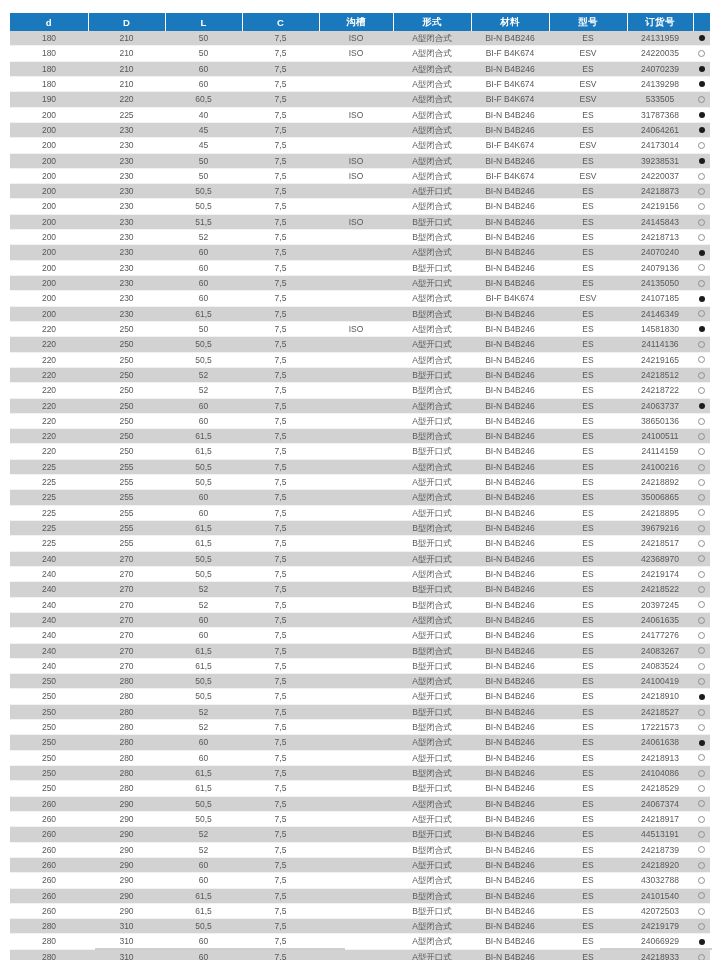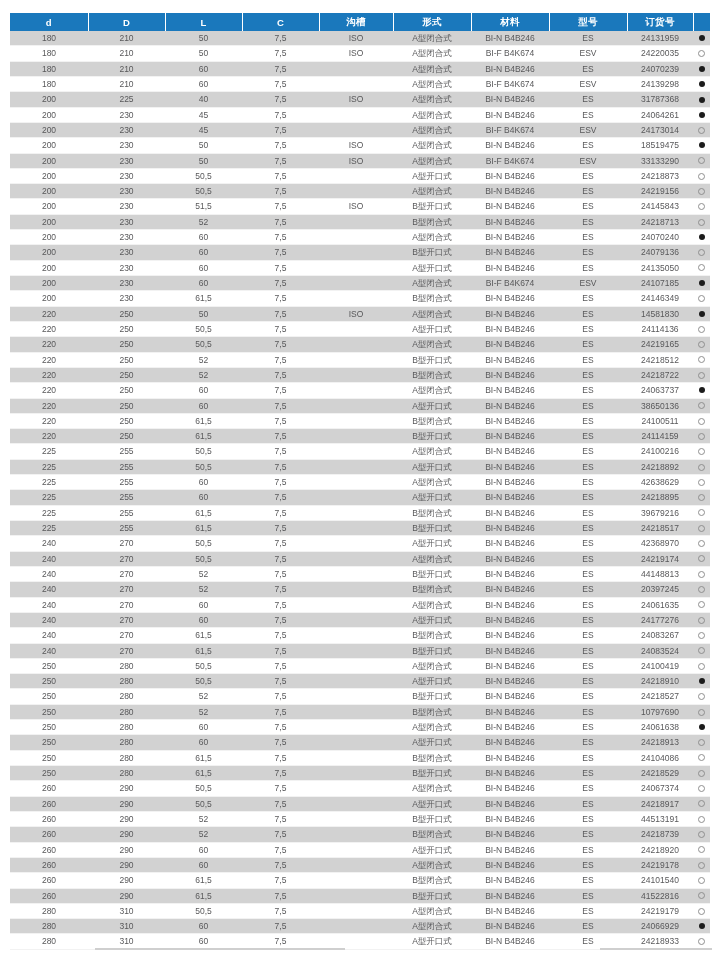--- a/index.html
+++ b/index.html
@@ -111,20 +111,32 @@
         <td>60</td>
         <td>7,5</td>
         <td></td>
         <td>A型闭合式</td>
         <td>BI-F B4K674</td>
         <td>ESV</td>
         <td>24139298</td>
         <td><span class="dot filled"></span></td>
       </tr>
       <tr>
+        <td>190</td>
+        <td>220</td>
+        <td>60,5</td>
+        <td>7,5</td>
+        <td></td>
+        <td>A型闭合式</td>
+        <td>BI-F B4K674</td>
+        <td>ESV</td>
+        <td>533505</td>
+        <td><span class="dot empty"></span></td>
+      </tr>
+      <tr>
         <td>200</td>
         <td>225</td>
         <td>40</td>
         <td>7,5</td>
         <td>ISO</td>
         <td>A型闭合式</td>
         <td>BI-N B4B246</td>
         <td>ES</td>
         <td>31787368</td>
         <td><span class="dot filled"></span></td>
@@ -155,33 +167,33 @@
       </tr>
       <tr>
         <td>200</td>
         <td>230</td>
         <td>50</td>
         <td>7,5</td>
         <td>ISO</td>
         <td>A型闭合式</td>
         <td>BI-N B4B246</td>
         <td>ES</td>
-        <td>18519475</td>
+        <td>39238531</td>
         <td><span class="dot filled"></span></td>
       </tr>
       <tr>
         <td>200</td>
         <td>230</td>
         <td>50</td>
         <td>7,5</td>
         <td>ISO</td>
         <td>A型闭合式</td>
         <td>BI-F B4K674</td>
         <td>ESV</td>
-        <td>33133290</td>
+        <td>24220037</td>
         <td><span class="dot empty"></span></td>
       </tr>
       <tr>
         <td>200</td>
         <td>230</td>
         <td>50,5</td>
         <td>7,5</td>
         <td></td>
         <td>A型开口式</td>
         <td>BI-N B4B246</td>
@@ -419,21 +431,21 @@
       </tr>
       <tr>
         <td>225</td>
         <td>255</td>
         <td>60</td>
         <td>7,5</td>
         <td></td>
         <td>A型闭合式</td>
         <td>BI-N B4B246</td>
         <td>ES</td>
-        <td>42638629</td>
+        <td>35006865</td>
         <td><span class="dot empty"></span></td>
       </tr>
       <tr>
         <td>225</td>
         <td>255</td>
         <td>60</td>
         <td>7,5</td>
         <td></td>
         <td>A型开口式</td>
         <td>BI-N B4B246</td>
@@ -491,21 +503,21 @@
       </tr>
       <tr>
         <td>240</td>
         <td>270</td>
         <td>52</td>
         <td>7,5</td>
         <td></td>
         <td>B型开口式</td>
         <td>BI-N B4B246</td>
         <td>ES</td>
-        <td>44148813</td>
+        <td>24218522</td>
         <td><span class="dot empty"></span></td>
       </tr>
       <tr>
         <td>240</td>
         <td>270</td>
         <td>52</td>
         <td>7,5</td>
         <td></td>
         <td>B型闭合式</td>
         <td>BI-N B4B246</td>
@@ -599,21 +611,21 @@
       </tr>
       <tr>
         <td>250</td>
         <td>280</td>
         <td>52</td>
         <td>7,5</td>
         <td></td>
         <td>B型闭合式</td>
         <td>BI-N B4B246</td>
         <td>ES</td>
-        <td>10797690</td>
+        <td>17221573</td>
         <td><span class="dot empty"></span></td>
       </tr>
       <tr>
         <td>250</td>
         <td>280</td>
         <td>60</td>
         <td>7,5</td>
         <td></td>
         <td>A型闭合式</td>
         <td>BI-N B4B246</td>
@@ -719,21 +731,21 @@
       </tr>
       <tr>
         <td>260</td>
         <td>290</td>
         <td>60</td>
         <td>7,5</td>
         <td></td>
         <td>A型闭合式</td>
         <td>BI-N B4B246</td>
         <td>ES</td>
-        <td>24219178</td>
+        <td>43032788</td>
         <td><span class="dot empty"></span></td>
       </tr>
       <tr>
         <td>260</td>
         <td>290</td>
         <td>61,5</td>
         <td>7,5</td>
         <td></td>
         <td>B型闭合式</td>
         <td>BI-N B4B246</td>
@@ -743,21 +755,21 @@
       </tr>
       <tr>
         <td>260</td>
         <td>290</td>
         <td>61,5</td>
         <td>7,5</td>
         <td></td>
         <td>B型开口式</td>
         <td>BI-N B4B246</td>
         <td>ES</td>
-        <td>41522816</td>
+        <td>42072503</td>
         <td><span class="dot empty"></span></td>
       </tr>
       <tr>
         <td>280</td>
         <td>310</td>
         <td>50,5</td>
         <td>7,5</td>
         <td></td>
         <td>A型闭合式</td>
         <td>BI-N B4B246</td>

